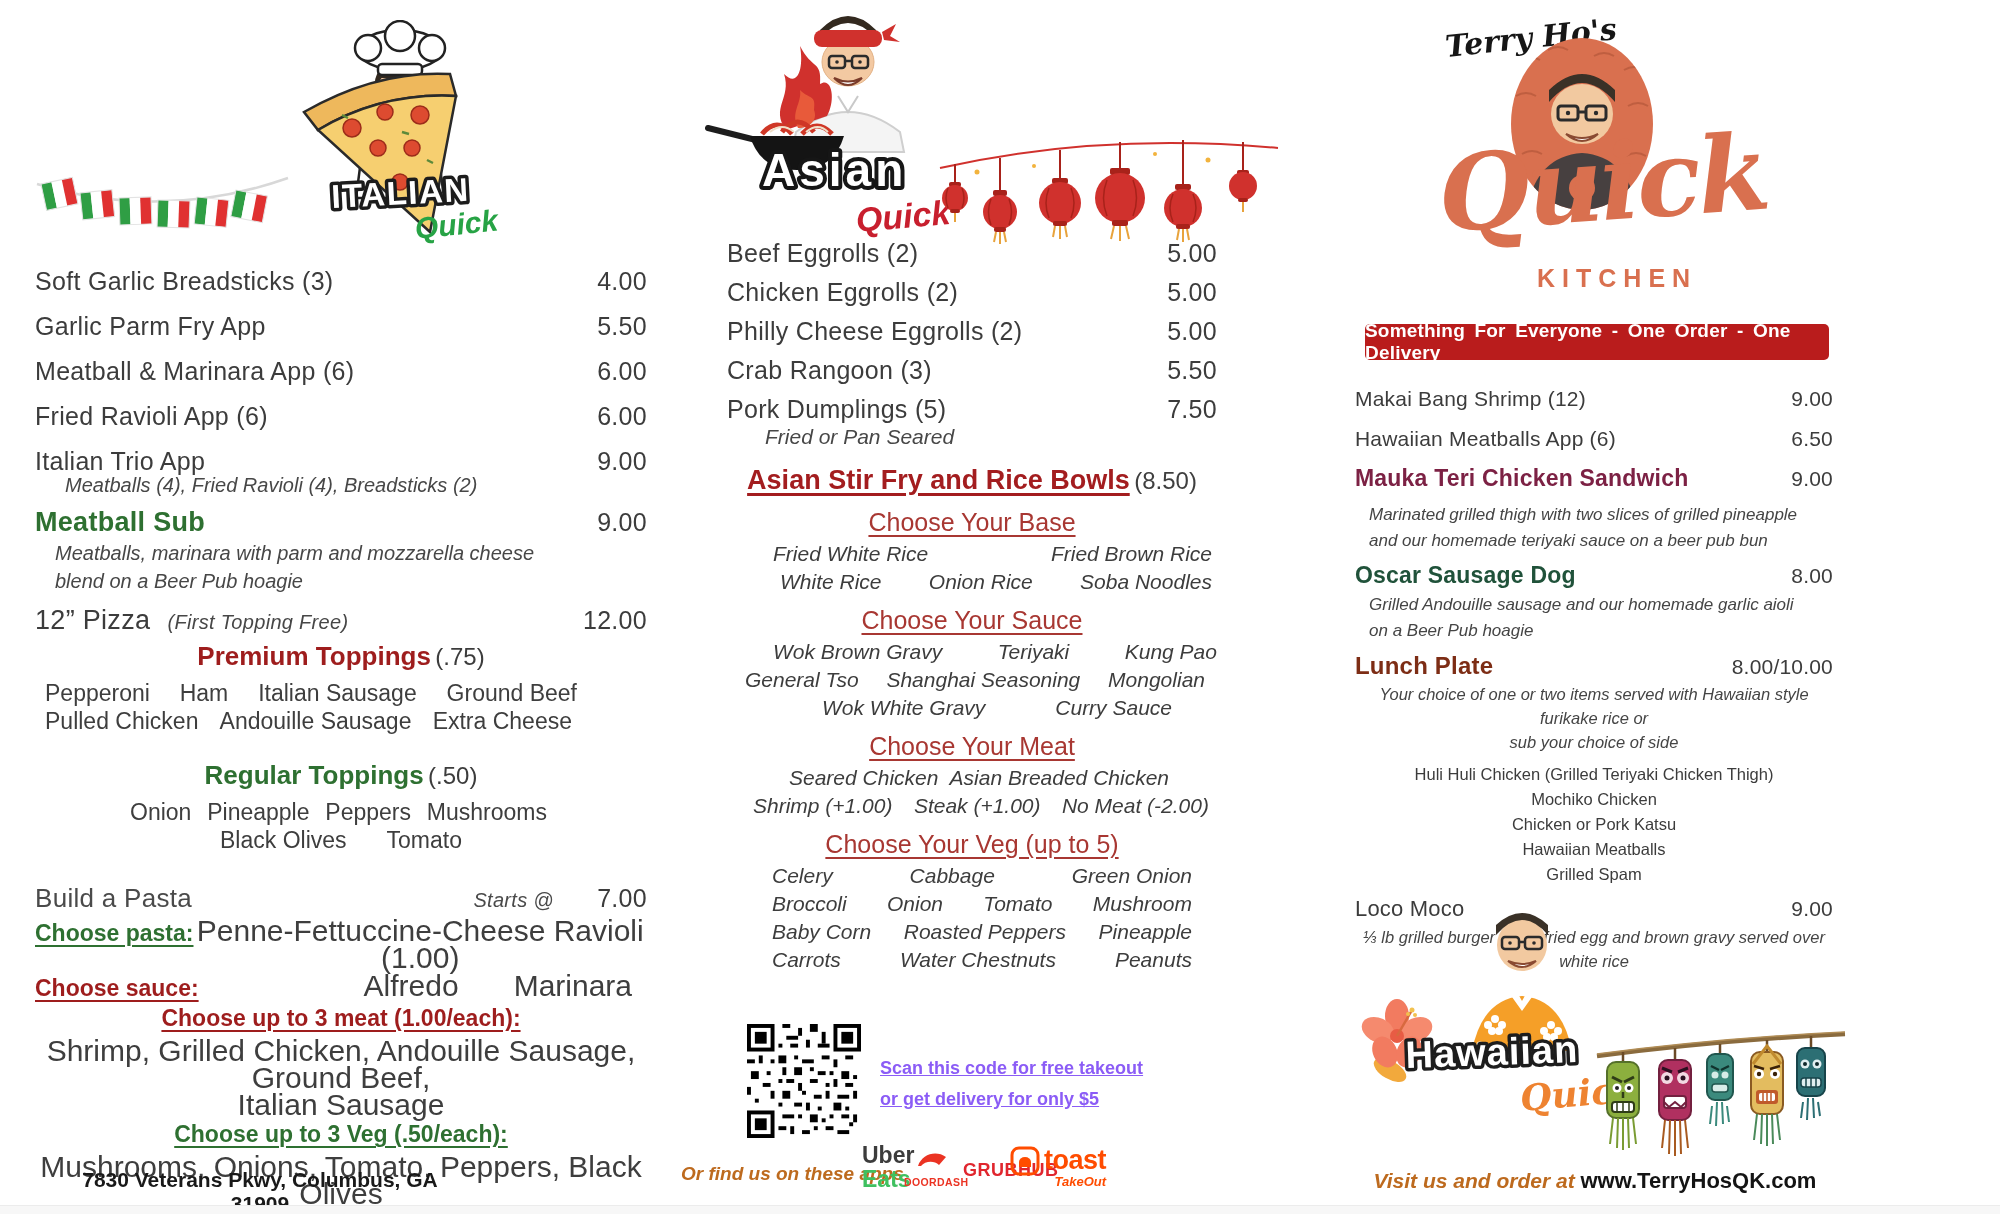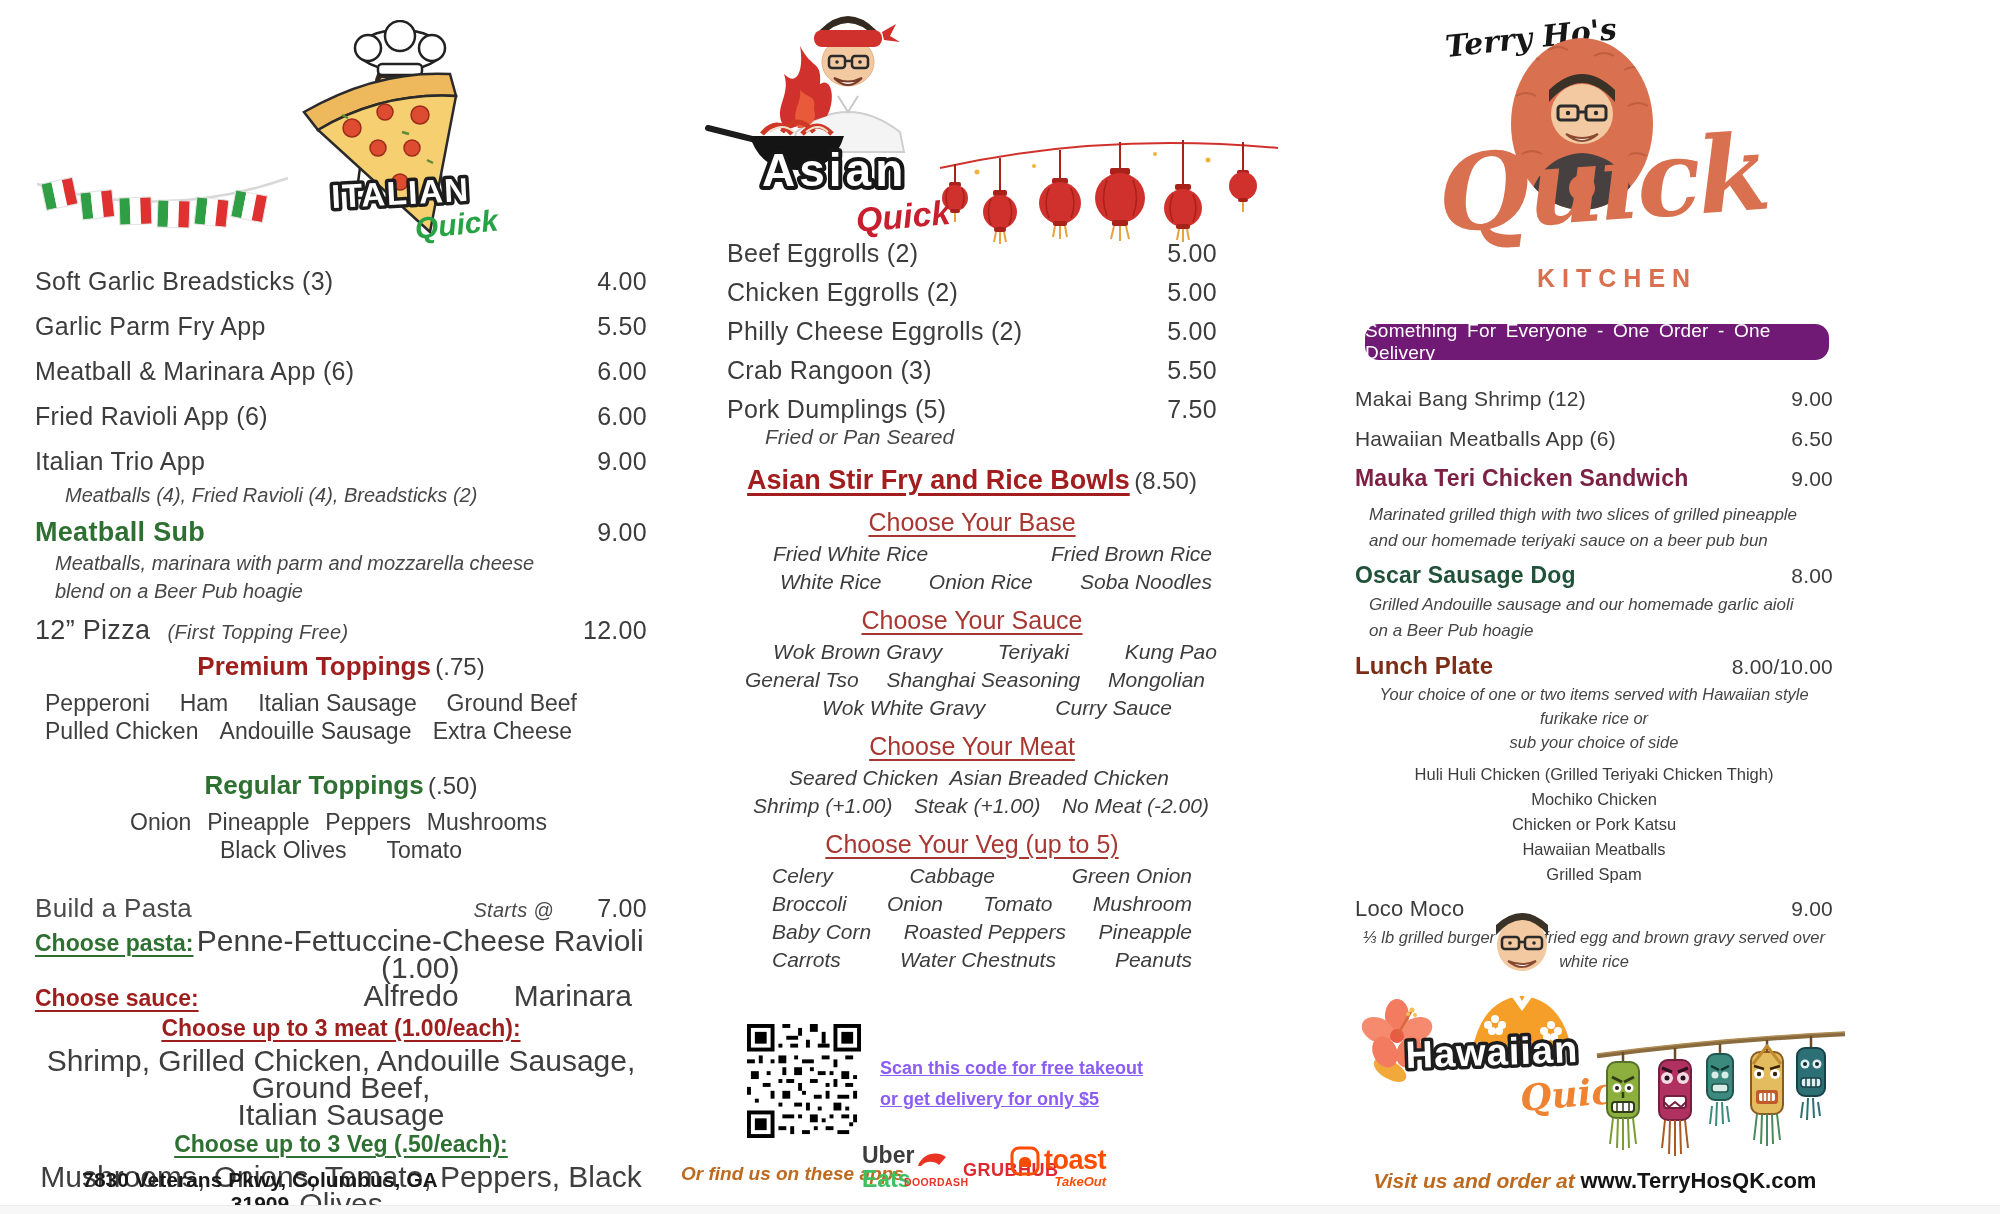--- a/index.html
+++ b/index.html
@@ -42,23 +42,23 @@
   
   .rmi{display:flex;justify-content:space-between;align-items:baseline;font-size:21px;
        color:#3c3c3c;line-height:27px;margin-bottom:13px;letter-spacing:.2px;}
   .rdesc{font-style:italic;font-size:17px;color:#454545;line-height:26px;padding-left:14px;}
   .rdesc-c{font-style:italic;font-size:16.5px;color:#454545;line-height:24px;text-align:center;}
   .ropt{font-size:16.5px;color:#3c3c3c;text-align:center;line-height:25px;}
   .maroon-b{color:#7c2144;font-weight:bold;font-size:23px;}
   .oscar-b{color:#20523a;font-weight:bold;font-size:23px;}
   .lunch-b{color:#7d2d15;font-weight:bold;font-size:24px;}
 
-  #banner{position:absolute;left:1365px;top:324px;width:464px;height:36px;background:#701a75;
-          border-radius:14px;display:flex;align-items:center;justify-content:center;
-          color:#fff;font-weight:normal;font-size:19px;word-spacing:4px;letter-spacing:.2px;}
+  #banner{position:absolute;left:1365px;top:324px;width:464px;height:36px;background:#b91c1c;
+          border-radius:5px;display:flex;align-items:center;justify-content:center;
+          color:#fff;font-weight:bold;font-size:19px;word-spacing:4px;letter-spacing:.2px;}
 
   
   .script{font-family:"DejaVu Serif",serif;font-style:italic;font-weight:bold;}
   #terry-script{left:1445px;top:20px;font-size:30px;color:#161616;transform:rotate(-6deg);}
   #quick-script{left:1438px;top:128px;font-size:105px;color:#d9704f;transform:rotate(-4deg);
                 letter-spacing:-3px;line-height:110px;}
   #kitchen-word{left:1537px;top:264px;font-size:25px;font-weight:bold;letter-spacing:7px;color:#d9704f;}
   #haw-quick{left:1520px;top:1072px;font-size:36px;color:#ee8331;transform:rotate(-5deg);}
 
   
@@ -295,21 +295,21 @@
       <span class="pr">5.50</span>
     </div>
     <div class="mi">
       <span class="nm">Meatball &amp; Marinara App (6)</span>
       <span class="pr">6.00</span>
     </div>
     <div class="mi">
       <span class="nm">Fried Ravioli App (6)</span>
       <span class="pr">6.00</span>
     </div>
-    <div class="mi" style="margin-bottom:10px">
+    <div class="mi" style="margin-bottom:0">
       <span class="nm">Italian Trio App</span>
       <span class="pr">9.00</span>
     </div>
     <div class="subnote" style="margin-bottom:12px">Meatballs (4), Fried Ravioli (4), Breadsticks (2)</div>
     <div class="mi" style="margin-bottom:4px">
       <span class="nm green-b" style="font-size:27px">Meatball Sub</span>
       <span class="pr">9.00</span>
     </div>
     <div class="desc">Meatballs, marinara with parm and mozzarella cheese</div>
     <div class="desc" style="margin-bottom:12px">blend on a Beer Pub hoagie</div>

